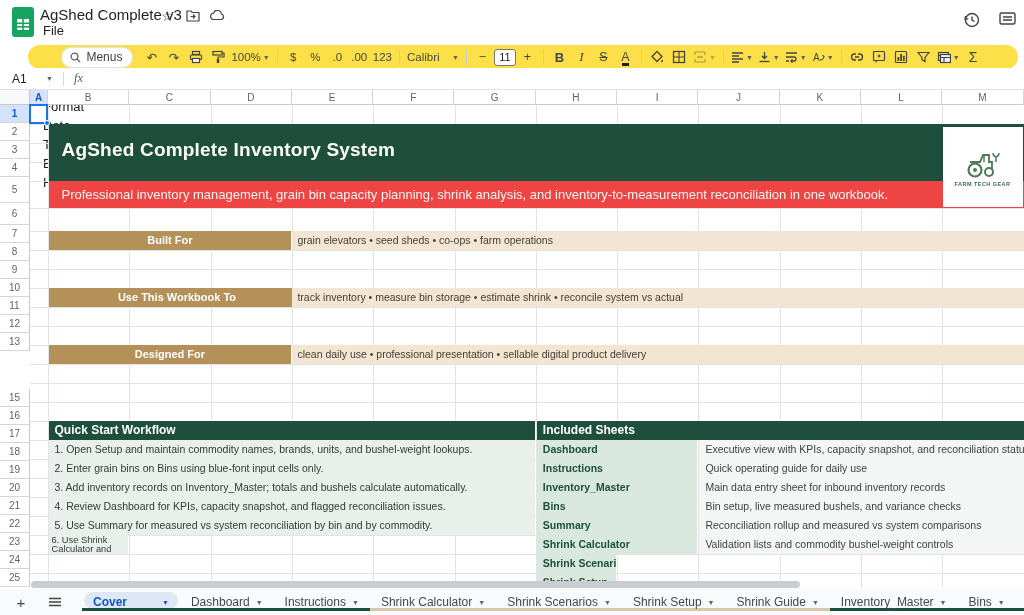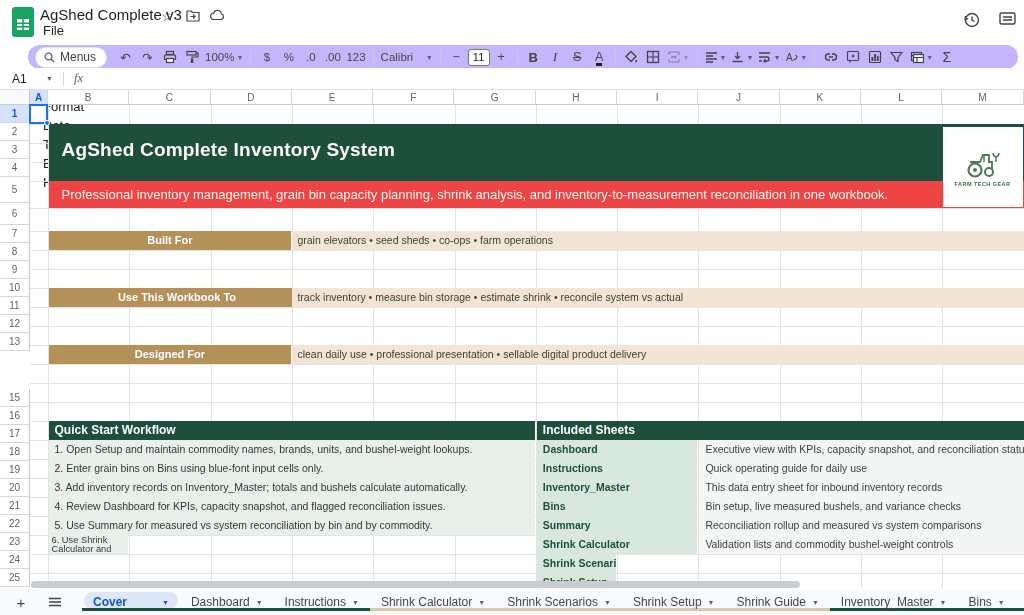--- a/index.html
+++ b/index.html
@@ -13,22 +13,22 @@
   .sheets-logo { position:absolute; left:12px; top:7px; width:22px; height:30px; }
   .doc-title { position:absolute; left:40px; top:6px; font-size:15px; color:#1f1f1f; }
   .title-icons { position:absolute; left:160px; top:8px; display:flex; gap:10px; color:#444; align-items:center; }
   .title-icons .ticon { width:15px; height:15px; display:flex; align-items:center; justify-content:center; font-size:14px; }
   .menubar { position:absolute; left:36px; top:21px; display:flex;flex-direction:column; }
   .menu-item { font-size:13px; color:#202124; padding:2px 7px; border-radius:4px; cursor:default; }
   .topbar-right { position:absolute; right:6px; top:10px; display:flex; gap:16px; }
   .topbar-right .ticon { width:20px; height:20px; }
 
   
-  .toolbar { position:absolute; left:28px; top:45px; width:990px; height:24px; background:#c4b5fd;
-             border-radius:12px; display:flex; align-items:center; padding:0 8px; gap:1px; }
+  .toolbar { position:absolute; left:28px; top:45px; width:990px; height:24px; background:#fde047;
+             border-radius:12px; display:flex; align-items:center; padding:0 8px; gap:1px;justify-content:center; }
   .menus-pill { display:flex; align-items:center; gap:5px; background:#fff; border-radius:10px;
                 height:19px; padding:0 10px 0 8px; margin-right:8px; box-shadow:0 0 0 1px #e0e3e7;
                 font-size:12px; color:#3c4043; }
   .tbtn { height:21px; min-width:21px; display:flex; align-items:center; justify-content:center;
           border-radius:4px; color:#444746; font-size:12.5px; padding:0 2px; }
   .tbtn.txt { font-size:11.5px; letter-spacing:0; }
   .tbtn b { font-weight:bold; font-size:13px; }
   .tbtn i { font-family:"Liberation Serif", serif; font-size:13.5px; }
   .strike { text-decoration:line-through; }
   .a-color { position:relative; font-size:12.5px; line-height:11px; }
@@ -428,21 +428,21 @@
       <div class="cblock wfrow" style="left: 48.5px; top: 497px; width: 486.3px; height: 18.5px;">4. Review Dashboard for KPIs, capacity snapshot, and flagged reconciliation issues.</div>
       <div class="cblock wfrow" style="left: 48.5px; top: 516px; width: 486.3px; height: 18.5px;">5. Use Summary for measured vs system reconciliation by bin and by commodity.</div>
     </div>
   <div class="cblock wfrow wrapped" style="left:48.5px;top:535px;width:79.8px;height:18.5px;">6. Use Shrink Calculator and</div>
   <div id="includedrows">
       <div class="cblock incname" style="left: 536.8px; top: 440px; width: 160.3px; height: 18.5px;">Dashboard</div>
       <div class="cblock incdesc" style="left: 699.4px; top: 440px; width: 324.6px; height: 18.5px;">Executive view with KPIs, capacity snapshot, and reconciliation status</div>
       <div class="cblock incname" style="left: 536.8px; top: 459px; width: 160.3px; height: 18.5px;">Instructions</div>
       <div class="cblock incdesc" style="left: 699.4px; top: 459px; width: 324.6px; height: 18.5px;">Quick operating guide for daily use</div>
       <div class="cblock incname" style="left: 536.8px; top: 478px; width: 160.3px; height: 18.5px;">Inventory_Master</div>
-      <div class="cblock incdesc" style="left: 699.4px; top: 478px; width: 324.6px; height: 18.5px;">This data entry sheet for inbound inventory records</div>
+      <div class="cblock incdesc" style="left: 699.4px; top: 478px; width: 324.6px; height: 18.5px;">Main data entry sheet for inbound inventory records</div>
       <div class="cblock incname" style="left: 536.8px; top: 497px; width: 160.3px; height: 18.5px;">Bins</div>
       <div class="cblock incdesc" style="left: 699.4px; top: 497px; width: 324.6px; height: 18.5px;">Bin setup, live measured bushels, and variance checks</div>
       <div class="cblock incname" style="left: 536.8px; top: 516px; width: 160.3px; height: 18.5px;">Summary</div>
       <div class="cblock incdesc" style="left: 699.4px; top: 516px; width: 324.6px; height: 18.5px;">Reconciliation rollup and measured vs system comparisons</div>
       <div class="cblock incname" style="left: 536.8px; top: 535px; width: 160.3px; height: 18.5px;">Shrink Calculator</div>
       <div class="cblock incdesc" style="left: 699.4px; top: 535px; width: 324.6px; height: 18.5px;">Validation lists and commodity bushel-weight controls</div>
       <div class="cblock incname" style="left: 536.8px; top: 554px; width: 79.3px; height: 18.5px;">Shrink Scenarios</div>
       <div class="cblock incname" style="left: 536.8px; top: 573px; width: 79.3px; height: 14px;">Shrink Setup</div>
     </div>
 

